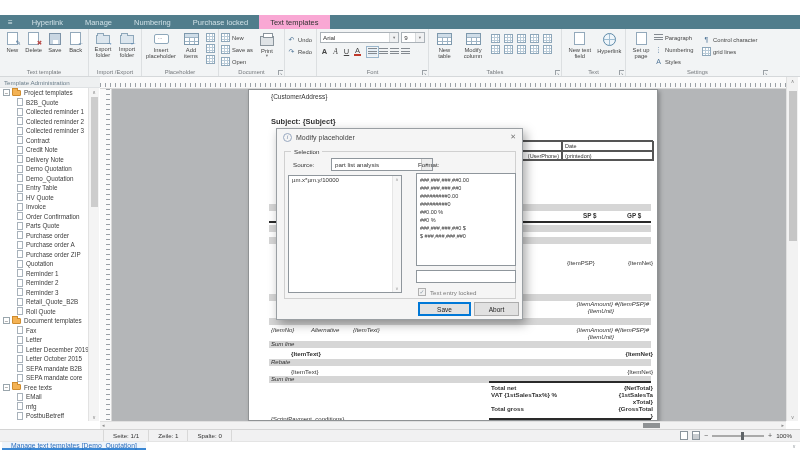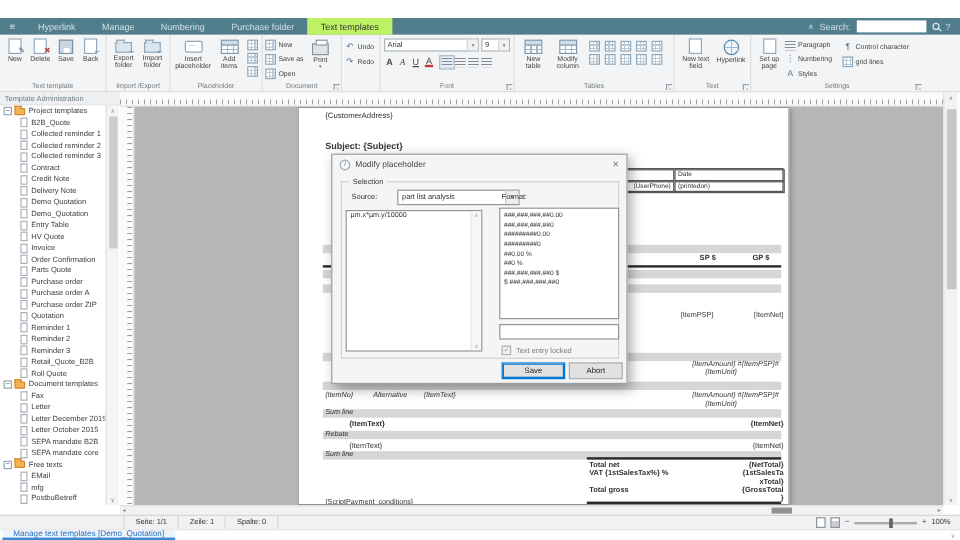--- a/index.html
+++ b/index.html
@@ -13,21 +13,21 @@
   .logo{width:9px;height:9px;border-radius:50%;margin-left:6px;
         background:linear-gradient(100deg,#ef7d22 46%,#fdfdfd 46% 54%,#c2491e 54%);}
   .title-text{position:absolute;left:0;right:0;text-align:center;pointer-events:none;}
   .win-controls{margin-left:auto;display:flex;gap:15px;padding-right:10px;font-size:8px;color:#e9f1f3;}
 
   
   .tabbar{position:absolute;left:0;top:15px;width:800px;height:14px;background:#517d8c;
           display:flex;align-items:stretch;font-size:7.5px;color:#cfe0e6;}
   .menu-ic{display:flex;align-items:center;padding:0 8px;font-size:8px;color:#dce9ed;}
   .tab{display:flex;align-items:center;padding:0 11px;}
-  .tab.active{background:#bef264;color:#333;}
+  .tab.active{background:#f9a8d4;color:#333;}
   .tab-right{margin-left:auto;display:flex;align-items:center;gap:5px;padding-right:8px;}
   .search-input{width:58px;height:10px;border:none;background:#fff;font-size:6.5px;padding:0 2px;}
   .mag{width:6px;height:6px;border:1px solid #dce9ed;border-radius:50%;position:relative;}
   .mag::after{content:"";position:absolute;width:4px;height:1px;background:#dce9ed;
               transform:rotate(45deg);right:-3px;bottom:-1px;}
 
   
   .ribbon{position:absolute;left:0;top:29px;width:800px;height:48px;background:#f2f4f5;
           border-bottom:1px solid #d5d8da;display:flex;font-size:5.8px;color:#444;}
   .rgroup{position:relative;border-right:1px solid #dcdfe1;padding:1px 2px 10px 2px;height:100%;}
@@ -187,29 +187,22 @@
 <body>
 
 <div class="app">
 
 
   <div class="tabbar">
     <span class="menu-ic">≡</span>
     <div class="tab">Hyperlink</div>
     <div class="tab">Manage</div>
     <div class="tab">Numbering</div>
-    <div class="tab">Purchase folder</div>
+    <div class="tab">Purchase locked</div>
     <div class="tab active">Text templates</div>
-    <div class="tab-right">
-      <span style="font-size:6px;">∧</span>
-      <span>Search:</span>
-      <input class="search-input" style="">
-      <span class="mag"></span>
-      <span>?</span>
-    </div>
   </div>
 
   <div class="ribbon">
 
     <div class="rgroup" style="width:89px">
       <div class="rrow">
         <div class="bb" style="width:21px">
           <span class="doc-ic">
               <span class="ov">✎</span>
             </span>

